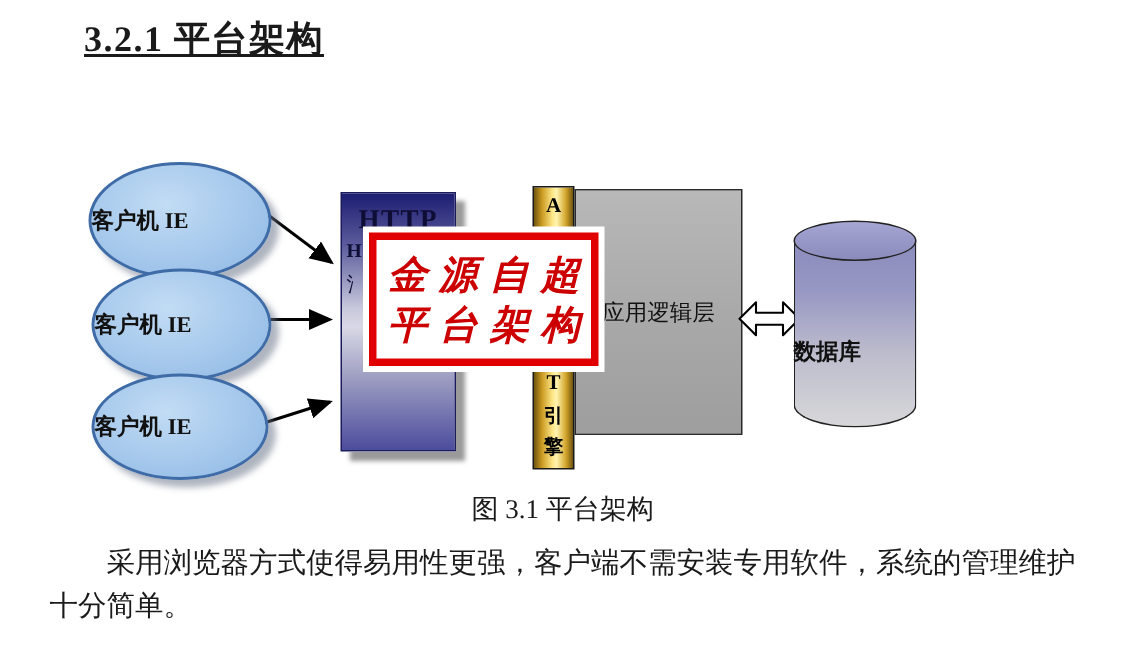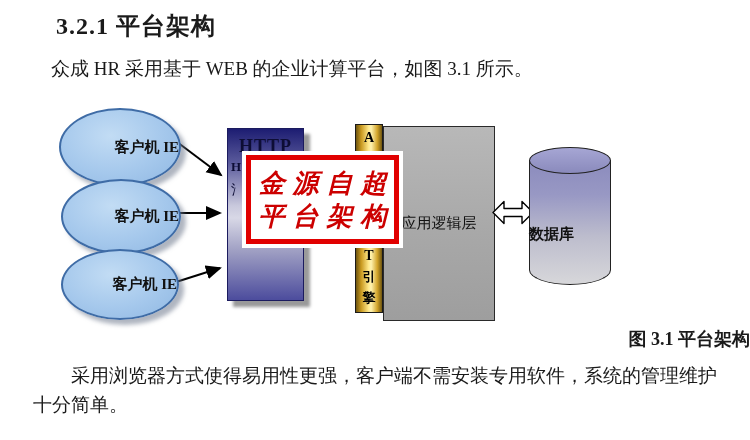--- a/index.html
+++ b/index.html
@@ -1,28 +1,28 @@
 <!DOCTYPE html>
 <html><head>
 <meta charset="utf-8">
 <style>
   html,body{margin:0;padding:0;}
   body{width:750px;height:440px;background:#ffffff;overflow:hidden;
        font-family:"Liberation Serif","DejaVu Serif",serif;color:#1a1a1a;}
   #app{position:relative;width:750px;height:440px;background:#fff;}
 
   .heading{position:absolute;left:56px;top:10px;font-size:24px;font-weight:bold;
-           letter-spacing:1px;white-space:nowrap;}
+           letter-spacing:1px;white-space:nowrap;text-decoration:underline;}
   .para1{position:absolute;left:51px;top:56px;font-size:19px;white-space:nowrap;}
 
   
   .client{position:absolute;border:2px solid #3f6ca6;border-radius:50%;
           background:radial-gradient(ellipse at 42% 35%,#c2dcf4 0%,#a5c8ec 55%,#8fb7e2 100%);
           box-shadow:5px 5px 4px rgba(110,120,140,0.55);
-          display:flex;align-items:center;justify-content:flex-end;
+          display:flex;align-items:center;justify-content:flex-start;
           font-size:15px;font-weight:bold;color:#111;}
   .client1{left:59px;top:108px;width:118px;height:74px;}
   .client2{left:61px;top:179px;width:116px;height:71px;}
   .client3{left:61px;top:249px;width:114px;height:67px;}
 
   
   .httpbox{position:absolute;left:227px;top:128px;width:77px;height:173px;
            border:1px solid #1b1b5e;box-sizing:border-box;
            background:linear-gradient(180deg,#1d1d72 0%,#5b5b9c 20%,#c9c9dd 45%,#d8d8e6 52%,#9d9dc2 72%,#4c4c9d 100%);
            box-shadow:6px 6px 3px #9a9a9a;}
@@ -37,21 +37,21 @@
          background:linear-gradient(90deg,#6e5510 0%,#c9991f 20%,#ffe88a 48%,#fff3b0 58%,#d2a42a 82%,#6e5510 100%);
          display:flex;flex-direction:column;align-items:center;
          font-weight:bold;color:#000;}
   .strip .la{margin-top:5px;font-size:14px;}
   .strip .sp{flex:1;}
   .strip .lb{font-size:14px;line-height:20px;}
   .strip .lc{font-size:13px;line-height:21px;}
   .strip .ld{font-size:13px;line-height:21px;margin-bottom:4px;}
 
   
-  .logic{position:absolute;left:383px;top:126px;width:112px;height:195px;
+  .logic{position:absolute;left:383px;top:126px;width:112px;height:164px;
          box-sizing:border-box;border:1px solid #2a2a2a;
          background:linear-gradient(180deg,#b8b8b8 0%,#a8a8a8 55%,#9e9e9e 100%);
          display:flex;align-items:center;justify-content:center;
          font-size:15px;color:#111;}
 
   
   .cyl{position:absolute;left:529px;top:147px;width:82px;height:138px;}
   .cyl-body{position:absolute;left:0;right:0;top:13px;bottom:0;box-sizing:border-box;
             border:1px solid #222;border-top:none;
             border-radius:0 0 41px 41px / 0 0 15px 15px;
@@ -63,36 +63,35 @@
              font-size:15px;font-weight:bold;color:#111;}
 
   
   .wm{position:absolute;left:242px;top:151px;width:161px;height:97px;
       background:#ffffff;box-sizing:border-box;padding:4px;z-index:20;}
   .wm-inner{width:100%;height:100%;box-sizing:border-box;border:5px solid #e10000;
             display:flex;flex-direction:column;justify-content:center;align-items:center;}
   .wm-line{font-size:26px;line-height:33px;font-weight:bold;font-style:italic;
            color:#cc0000;letter-spacing:8px;padding-left:8px;white-space:nowrap;}
 
-  .caption{position:absolute;left:0;top:327px;width:750px;text-align:right;
-           font-size:18px;font-weight:bold;}
+  .caption{position:absolute;left:0;top:327px;width:750px;text-align:center;
+           font-size:18px;font-weight:normal;}
   .para2{position:absolute;left:33px;top:361px;width:694px;font-size:19px;
          line-height:29px;text-indent:2em;}
 
   .arrows{position:absolute;left:0;top:0;width:750px;height:440px;pointer-events:none;}
   .dblarrow{position:absolute;left:492px;top:196px;width:42px;height:33px;}
 </style>
 </head>
 <body>
 
 <div id="app">
 
   <div class="heading">3.2.1 平台架构</div>
 
-  <div class="para1">众成 HR 采用基于 WEB 的企业计算平台，如图 3.1 所示。</div>
 
   <svg class="arrows" viewBox="0 0 750 440">
     <defs>
       <marker id="ah" markerWidth="10" markerHeight="10" refX="7" refY="3.5" orient="auto">
         <path d="M0,0 L8,3.5 L0,7 Z" fill="#000"></path>
       </marker>
     </defs>
     <line x1="173" y1="139" x2="221" y2="175" stroke="#000" stroke-width="2" marker-end="url(#ah)"></line>
     <line x1="178" y1="213" x2="220" y2="213" stroke="#000" stroke-width="2" marker-end="url(#ah)"></line>
     <line x1="176" y1="282" x2="220" y2="268" stroke="#000" stroke-width="2" marker-end="url(#ah)"></line>

